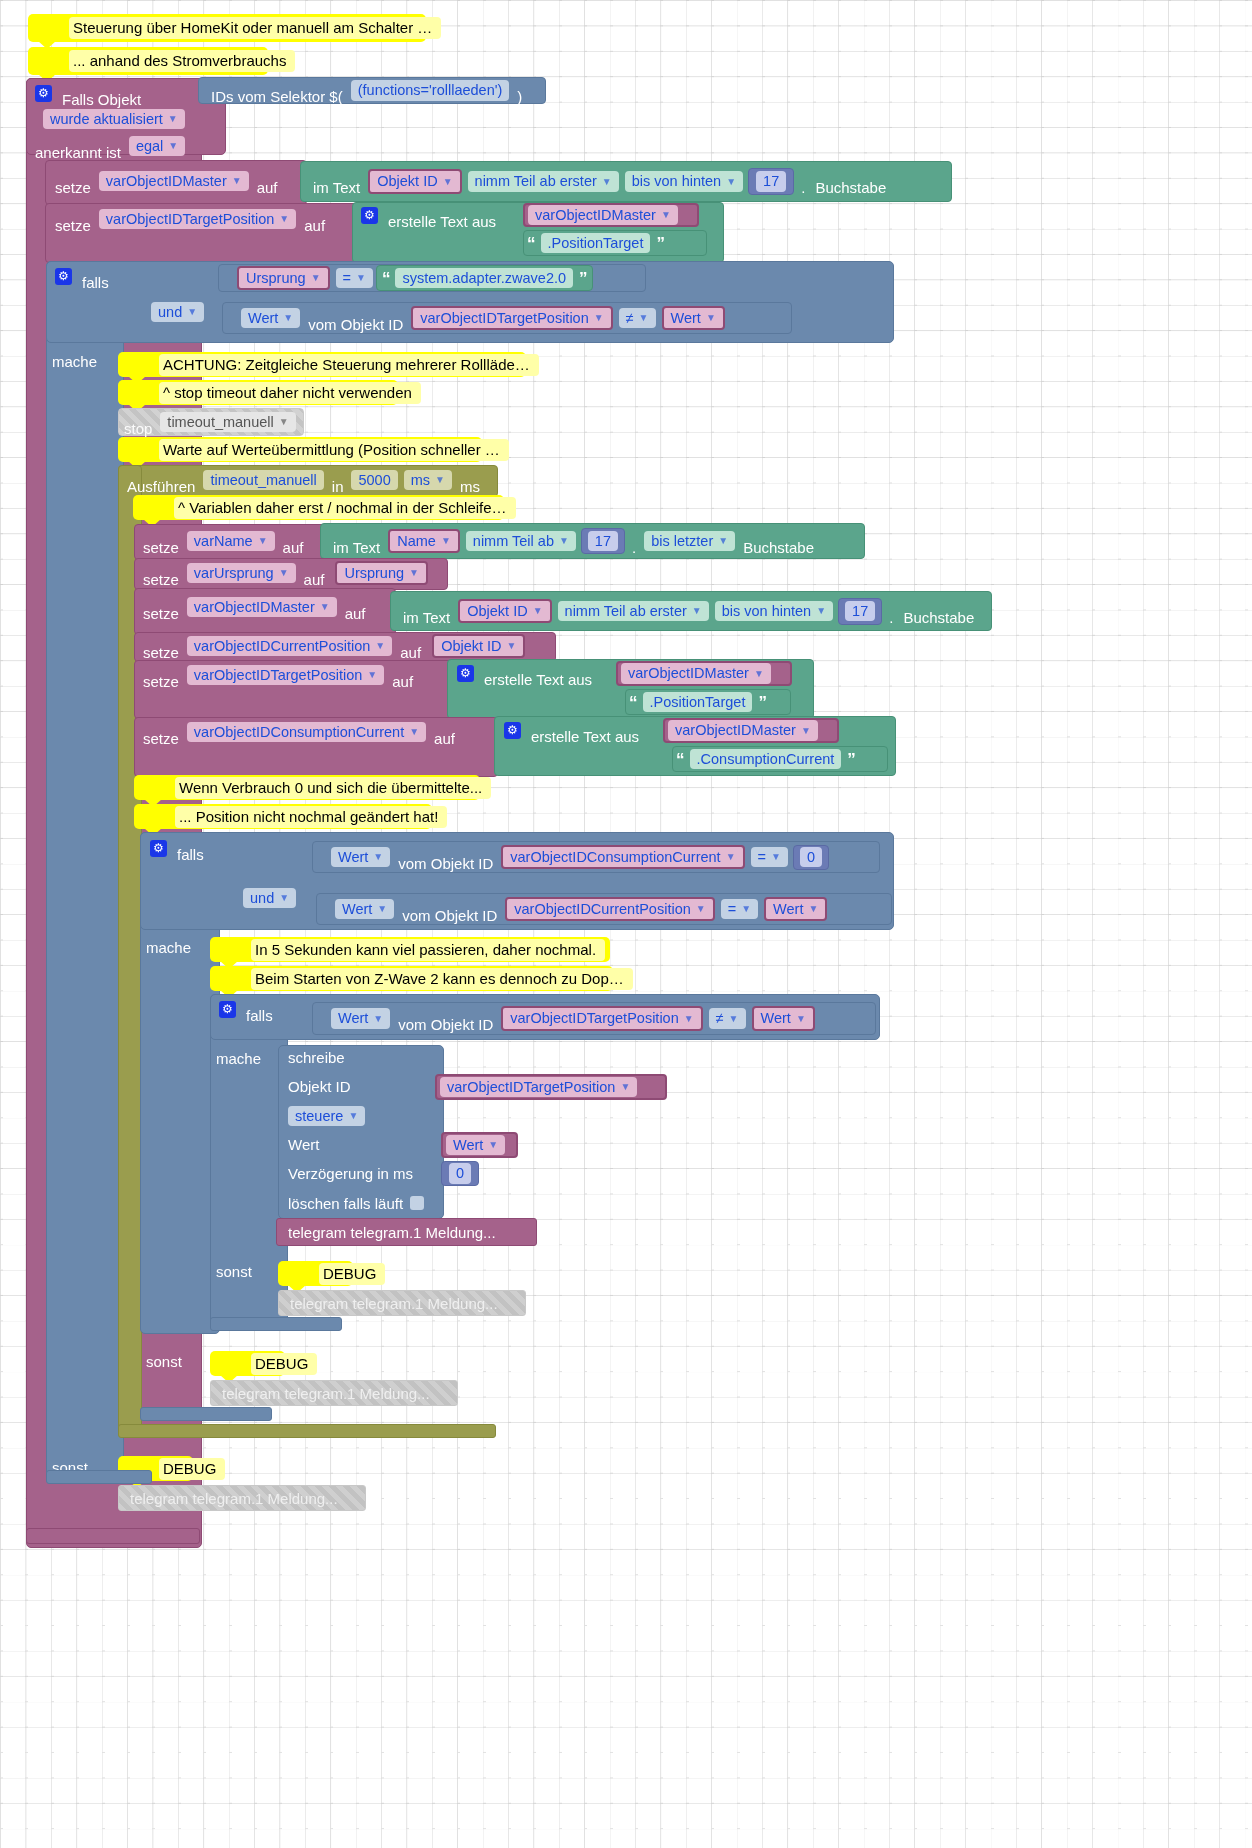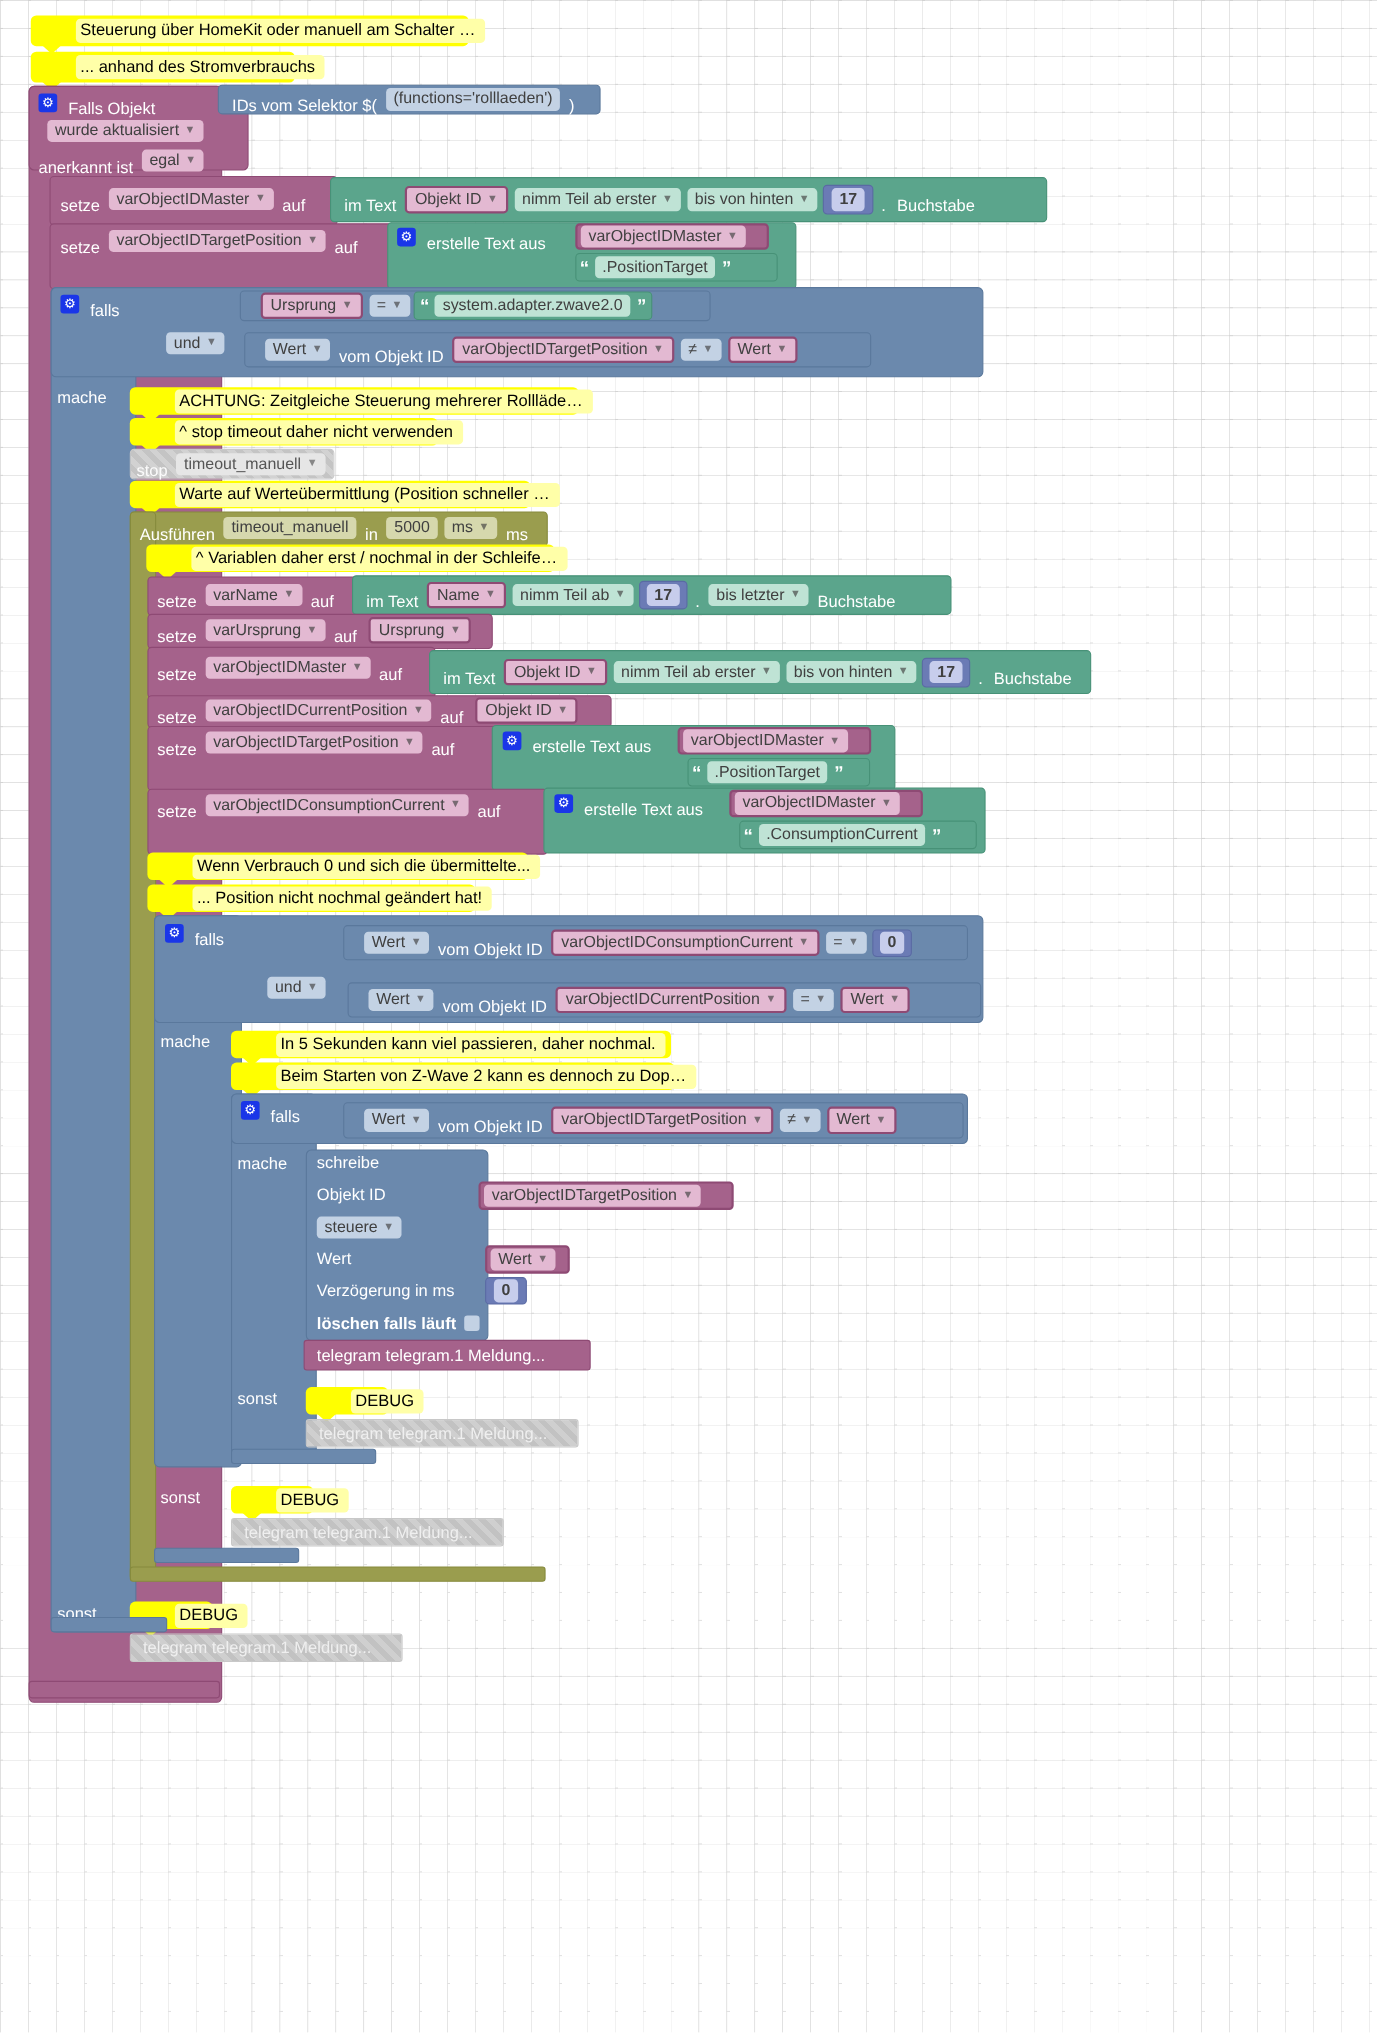--- a/index.html
+++ b/index.html
@@ -40,30 +40,30 @@
     border-radius:4px;
     color:#fff;
     font-size:15px;
     line-height:1;
     display:flex;
     align-items:center;
     white-space:nowrap;
   }   
   .c-green  { background:#5ba58c; border:1px solid #479177; }   
   .c-blue   { background:#6b89ad; border:1px solid #5a789c; }   
-  .c-navy   { background:#6b7bb5; border:1px solid #5a6aa4;font-weight:bold; }   
+  .c-navy   { background:#6b7bb5; border:1px solid #5a6aa4; }   
   .c-olive  { background:#9a9d4e; border:1px solid #868a3c; }
 
   
   .fld{
     display:inline-flex; align-items:center;
     border-radius:4px;
     padding:3px 7px;
     font-size:14.5px;
-    color:#404040;
+    color:#1d4ed8;
     margin:0 3px;
     white-space:nowrap;
   }
   .f-purple{ background:#e3b9d2; }
   .f-green { background:#bfe3d5; }
   .f-blue  { background:#c3d2e4; }
   .f-navy  { background:#c7cdec; }
   .f-olive { background:#d6d8ad; }
   .cap{ font-size:10px; margin-left:5px; opacity:.65; }
 
@@ -578,21 +578,21 @@
 <div class="blk" style="left:441px;top:1132px;width:77px;height:26px;background:#a5628b;border:2px solid #8e4a74;border-radius:4px;">
   <span class="fld f-purple">
       <span>Wert</span>
       <span class="cap">▼</span>
     </span>
 </div>
 <div class="abs" style="left:288px;top:1165px;width:170px;height:22px;color:#fff;font-size:15px;">Verzögerung in ms</div>
 <div class="blk c-navy" style="left:441px;top:1161px;width:38px;height:25px;border-radius:4px;justify-content:center;">
   <span class="fld f-navy">0</span>
 </div>
-<div class="blk" style="left:288px;top:1192px;width:170px;height:22px;background:transparent;border:none;font-weight:bold;">
+<div class="blk" style="left:288px;top:1192px;width:170px;height:22px;background:transparent;border:none;">
   <span style="color:#fff;font-size:15px;">löschen falls läuft</span>
   <span class="cbx"></span>
 </div>
 
 <div class="tel" style="left:276px;top:1218px;width:248px;height:26px;">
   <span>telegram telegram.1 Meldung...</span>
 </div>
 
 <div class="abs" style="left:216px;top:1263px;width:64px;height:22px;color:#fff;font-size:15px;">sonst</div>
 <div class="cmt" style="left:278px;top:1261px;width:75px;height:25px;">

